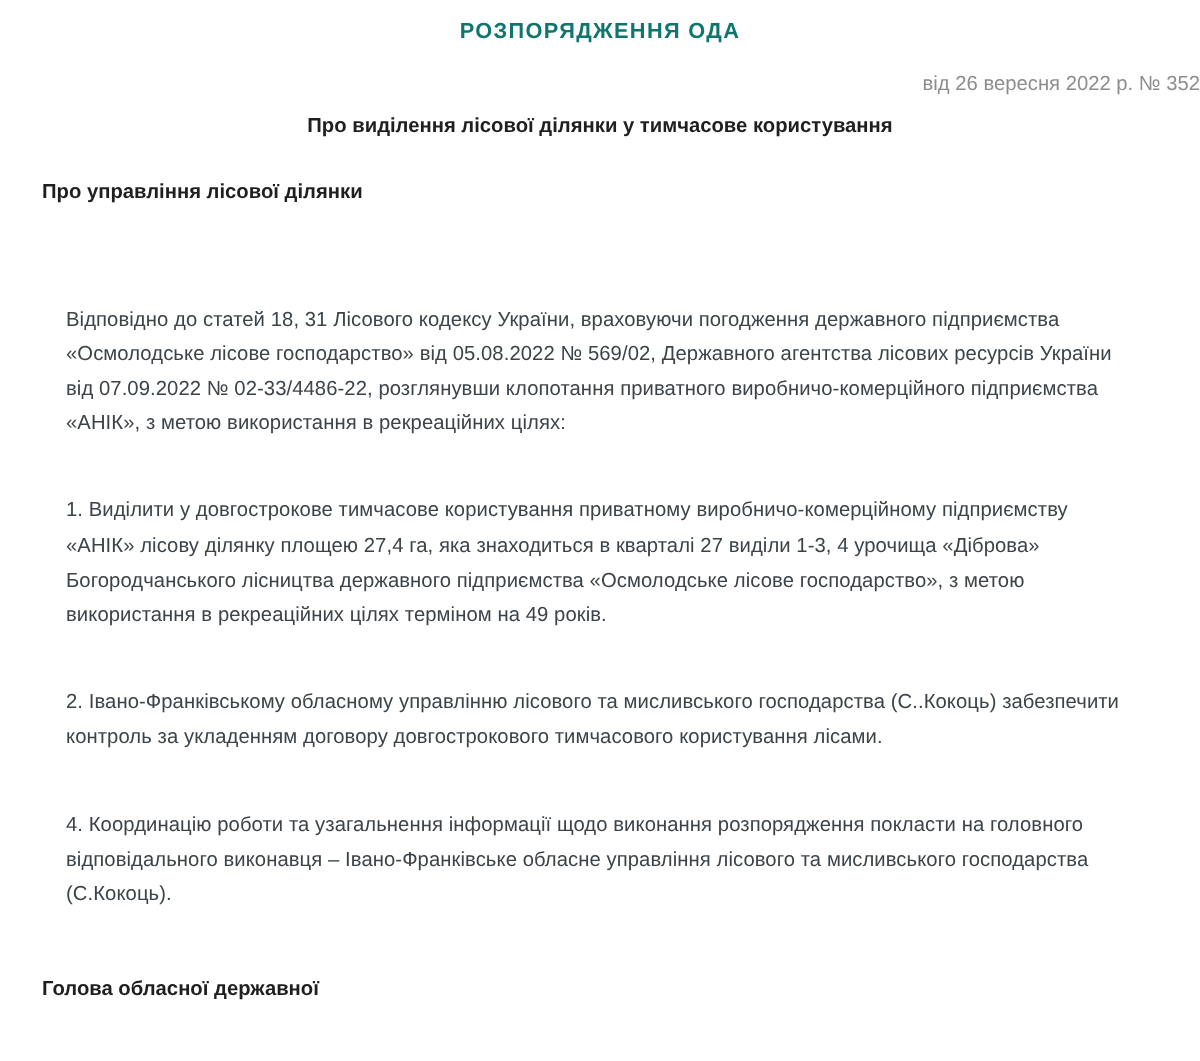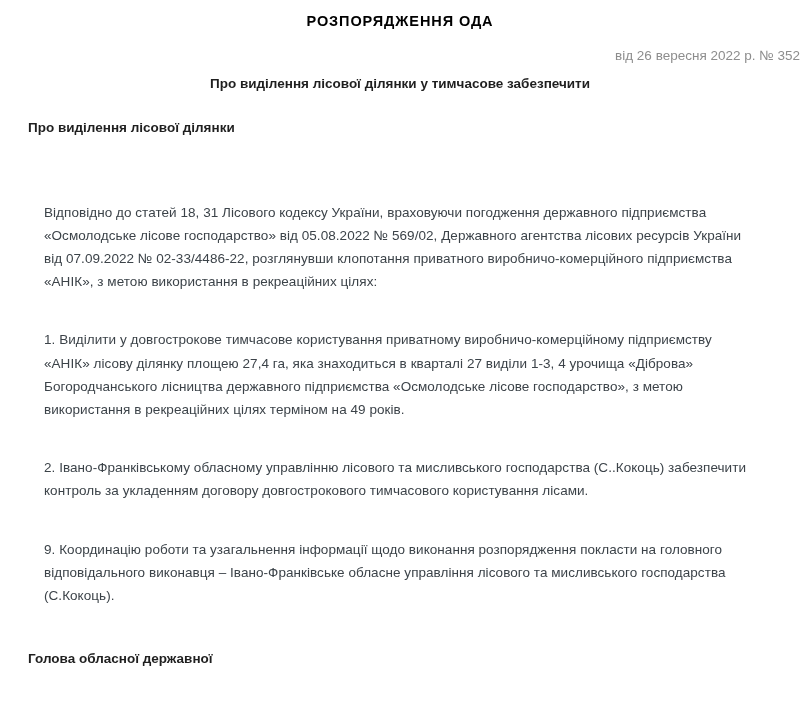--- a/index.html
+++ b/index.html
@@ -23,21 +23,21 @@
     padding: 0;
     background: #ffffff;
     position: relative;
   }
 
   .doc-title {
     text-align: center;
     font-size: 14.5px;
     font-weight: 700;
     letter-spacing: 0.9px;
-    color: #000000;
+    color: #0f766e;
     margin: 0;
     padding-top: 12px;
     line-height: 1.3;
   }
 
   .doc-date {
     text-align: right;
     font-size: 13.5px;
     font-weight: 400;
     color: #8d8d8d;
@@ -92,33 +92,33 @@
 </style>
 </head>
 <body>
 
 <div class="page">
 
   <h1 class="doc-title">РОЗПОРЯДЖЕННЯ ОДА</h1>
 
   <div class="doc-date">від 26 вересня 2022 р. № 352</div>
 
-  <div class="doc-subject">Про виділення лісової ділянки у тимчасове забезпечити</div>
+  <div class="doc-subject">Про виділення лісової ділянки у тимчасове користування</div>
 
   <div class="body-block">
 
-    <div class="heading-line first">Про виділення лісової ділянки</div>
+    <div class="heading-line first">Про управління лісової ділянки</div>
 
 
     <p class="para intro">Відповідно до статей 18, 31 Лісового кодексу України, враховуючи погодження державного підприємства «Осмолодське лісове господарство» від 05.08.2022 № 569/02, Державного агентства лісових ресурсів України від 07.09.2022 № 02-33/4486-22, розглянувши клопотання приватного виробничо-комерційного підприємства «АНІК», з метою використання в рекреаційних цілях:</p>
 
     <p class="para item">1. Виділити у довгострокове тимчасове користування приватному виробничо-комерційному підприємству «АНІК» лісову ділянку площею 27,4 га, яка знаходиться в кварталі 27 виділи 1-3, 4 урочища «Діброва» Богородчанського лісництва державного підприємства «Осмолодське лісове господарство», з метою використання в рекреаційних цілях терміном на 49 років.</p>
 
 
     <p class="para item">2. Івано-Франківському обласному управлінню лісового та мисливського господарства (С..Кокоць) забезпечити контроль за укладенням договору довгострокового тимчасового користування лісами.</p>
 
-    <p class="para item">9. Координацію роботи та узагальнення інформації щодо виконання розпорядження покласти на головного відповідального виконавця – Івано-Франківське обласне управління лісового та мисливського господарства (С.Кокоць).</p>
+    <p class="para item">4. Координацію роботи та узагальнення інформації щодо виконання розпорядження покласти на головного відповідального виконавця – Івано-Франківське обласне управління лісового та мисливського господарства (С.Кокоць).</p>
 
 
     <div class="signature">Голова обласної державної</div>
 
   </div>
 </div>
 
 </body></html>

